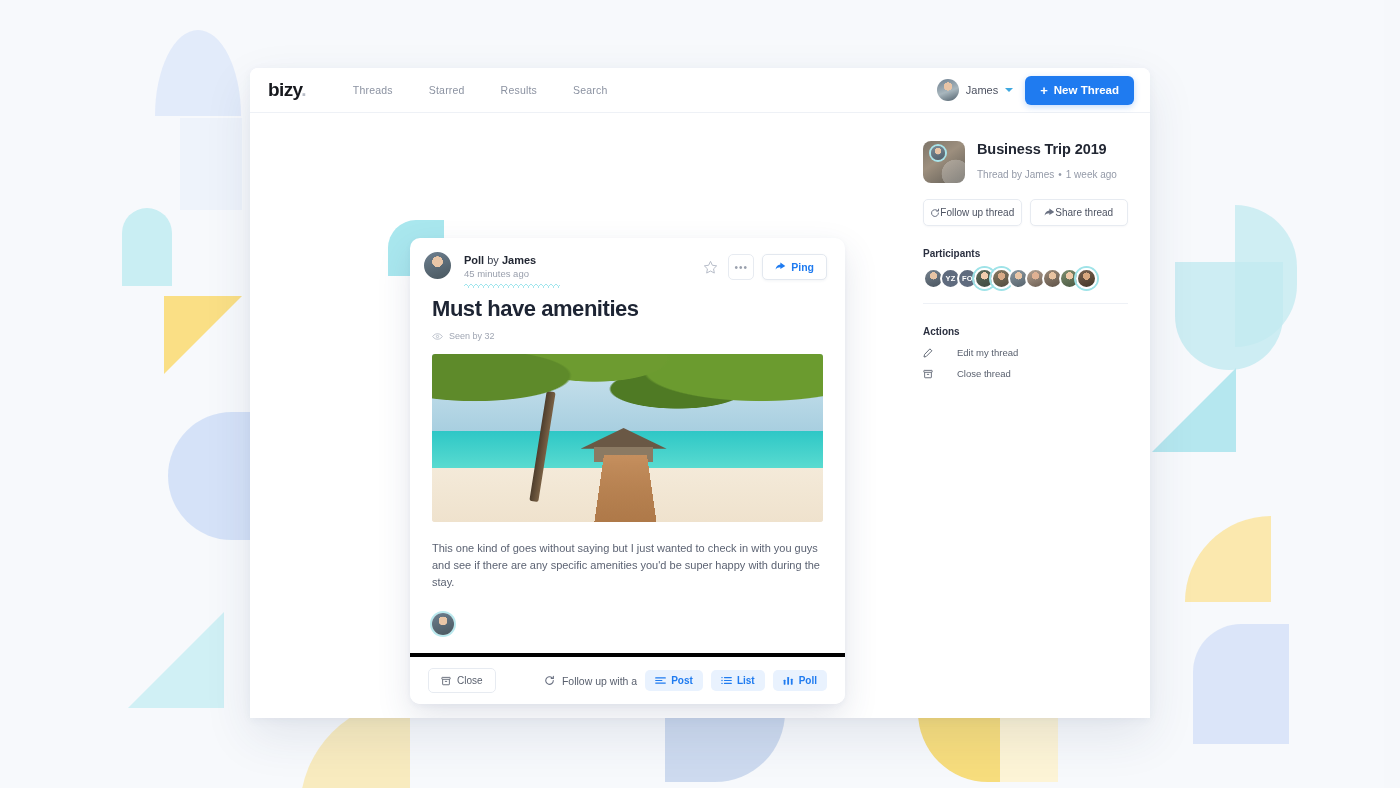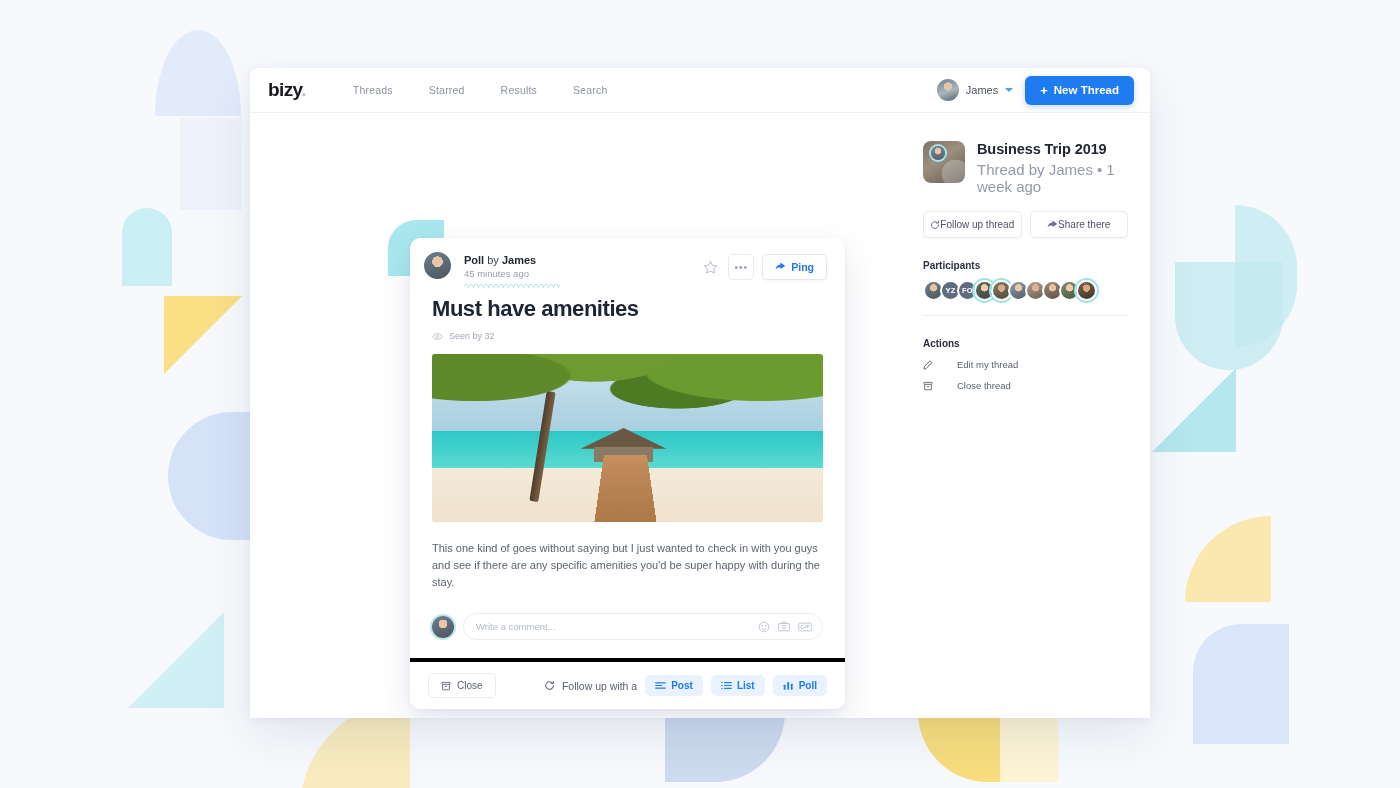--- a/index.html
+++ b/index.html
@@ -94,21 +94,21 @@
       radial-gradient(circle at 78% 78%, rgba(255,255,255,.25) 0 30%, transparent 31%),
       linear-gradient(145deg,#7d7468 0%, #9d8f7e 42%, #5d5a53 100%);
   }
   .thread-thumb::after{
     content:""; position:absolute; left:8px; top:5px; width:14px;height:14px;border-radius:50%;
     background: radial-gradient(circle at 50% 36%, #e8c4a6 0 30%, transparent 31%),
                 linear-gradient(160deg,#7e8d99,#4f5f6b);
     box-shadow: 0 0 0 2px #a8e4ea;
   }
   .thread-title { font-size: 14.5px; font-weight: 700; color: #222733; letter-spacing:-.1px; }
-  .thread-meta { font-size: 15px; color: #949aa8; margin-top: 4px; }
+  .thread-meta { font-size: 10px; color: #949aa8; margin-top: 12px; }
   .thread-meta .sep { margin: 0 4px; }
 
   .thread-actions { display: flex; gap: 8px; margin-top: 16px; }
   .ta-btn {
     flex: 1; display:flex; align-items:center; justify-content:center; gap:0;
     background:#fff; border:1px solid #e7ebf1; border-radius:5px;
     font-size: 10px; color:#4d5362; padding: 7px 4px; cursor:pointer;
     box-shadow: 0 1px 2px rgba(40,60,100,.04);
   }
   .sb-h { font-size: 10px; font-weight: 700; color:#2b3040; margin-top: 22px; }
@@ -297,21 +297,21 @@
               </svg>
             </span>
             <span>Follow up thread</span>
           </button>
           <button class="ta-btn">
             <span>
               <svg width="11" height="10" viewBox="0 0 16 14" fill="#6a7182">
                 <path d="M15 5.6 7.8.6v2.7C3.9 3.6 1.4 6.1.8 10.6c1.7-2.3 3.9-3.4 7-3.4v2.8L15 5.6z"></path>
               </svg>
             </span>
-            <span>Share there</span>
+            <span>Share thread</span>
           </button>
         </div>
 
         <div class="sb-h">Participants</div>
         <div class="parts">
           <div class="avatar" style="background:radial-gradient(circle at 50% 34%,#e7c3a4 0 26%,transparent 27%),linear-gradient(160deg,#76828e,#4a5560);"></div>
           <div class="avatar av-init">
               <span>YZ</span>
             </div>
           <div class="avatar av-init">
@@ -408,46 +408,20 @@
               <div class="hut"></div>
               <div class="pier"></div>
               <div class="palm-trunk"></div>
               <div class="fronds"></div>
             </div>
 
             <div class="post-text">This one kind of goes without saying but I just wanted to check in with you guys and see if there are any specific amenities you'd be super happy with during the stay.</div>
 
             <div class="comment-row">
               <div class="comment-av"></div>
-              <div class="comment-box">
-                <input type="text" placeholder="Write a comment..." style="">
-                <div class="comment-icons">
-                  <span>
-                    <svg width="12" height="12" viewBox="0 0 18 18" fill="none" stroke="#b7bdc9" stroke-width="1.3">
-                      <circle cx="9" cy="9" r="7.2"></circle>
-                        <circle cx="6.4" cy="7" r=".7" fill="#b7bdc9"></circle>
-                      <circle cx="11.6" cy="7" r=".7" fill="#b7bdc9"></circle>
-                        <path d="M6 11.2c.8 1 1.8 1.5 3 1.5s2.2-.5 3-1.5"></path>
-                    </svg>
-                  </span>
-                  <span>
-                    <svg width="12" height="11" viewBox="0 0 18 15" fill="none" stroke="#b7bdc9" stroke-width="1.3">
-                      <rect x="1" y="3" width="16" height="11" rx="1.8"></rect>
-                      <path d="M6 3l1.4-2h3.2L12 3"></path>
-                        <circle cx="9" cy="8.6" r="2.8"></circle>
-                    </svg>
-                  </span>
-                  <span>
-                    <svg width="14" height="10" viewBox="0 0 20 13" fill="none" stroke="#b7bdc9" stroke-width="1.2">
-                      <rect x="1" y="1" width="18" height="11" rx="1.6"></rect>
-                      <path d="M7.2 4.3a2.3 2.3 0 1 0 .2 4 2 2 0 0 0 1.8-1.2h-1.7M11 4.1v4.2M13.6 8.3V4.1h2.8M13.6 6.4h2"></path>
-                    </svg>
-                  </span>
-                </div>
-              </div>
             </div>
           </div>
 
           <div class="card-foot">
             <button class="btn-close">
               <span>
                 <svg width="10" height="10" viewBox="0 0 16 16" fill="none" stroke="#5a616f" stroke-width="1.4">
                   <rect x="1.4" y="2.2" width="13.2" height="3.1" rx=".6"></rect>
                   <path d="M2.6 5.6v7.6a.8.8 0 0 0 .8.8h9.2a.8.8 0 0 0 .8-.8V5.6"></path>
                   <path d="M6.2 8.6h3.6"></path>

